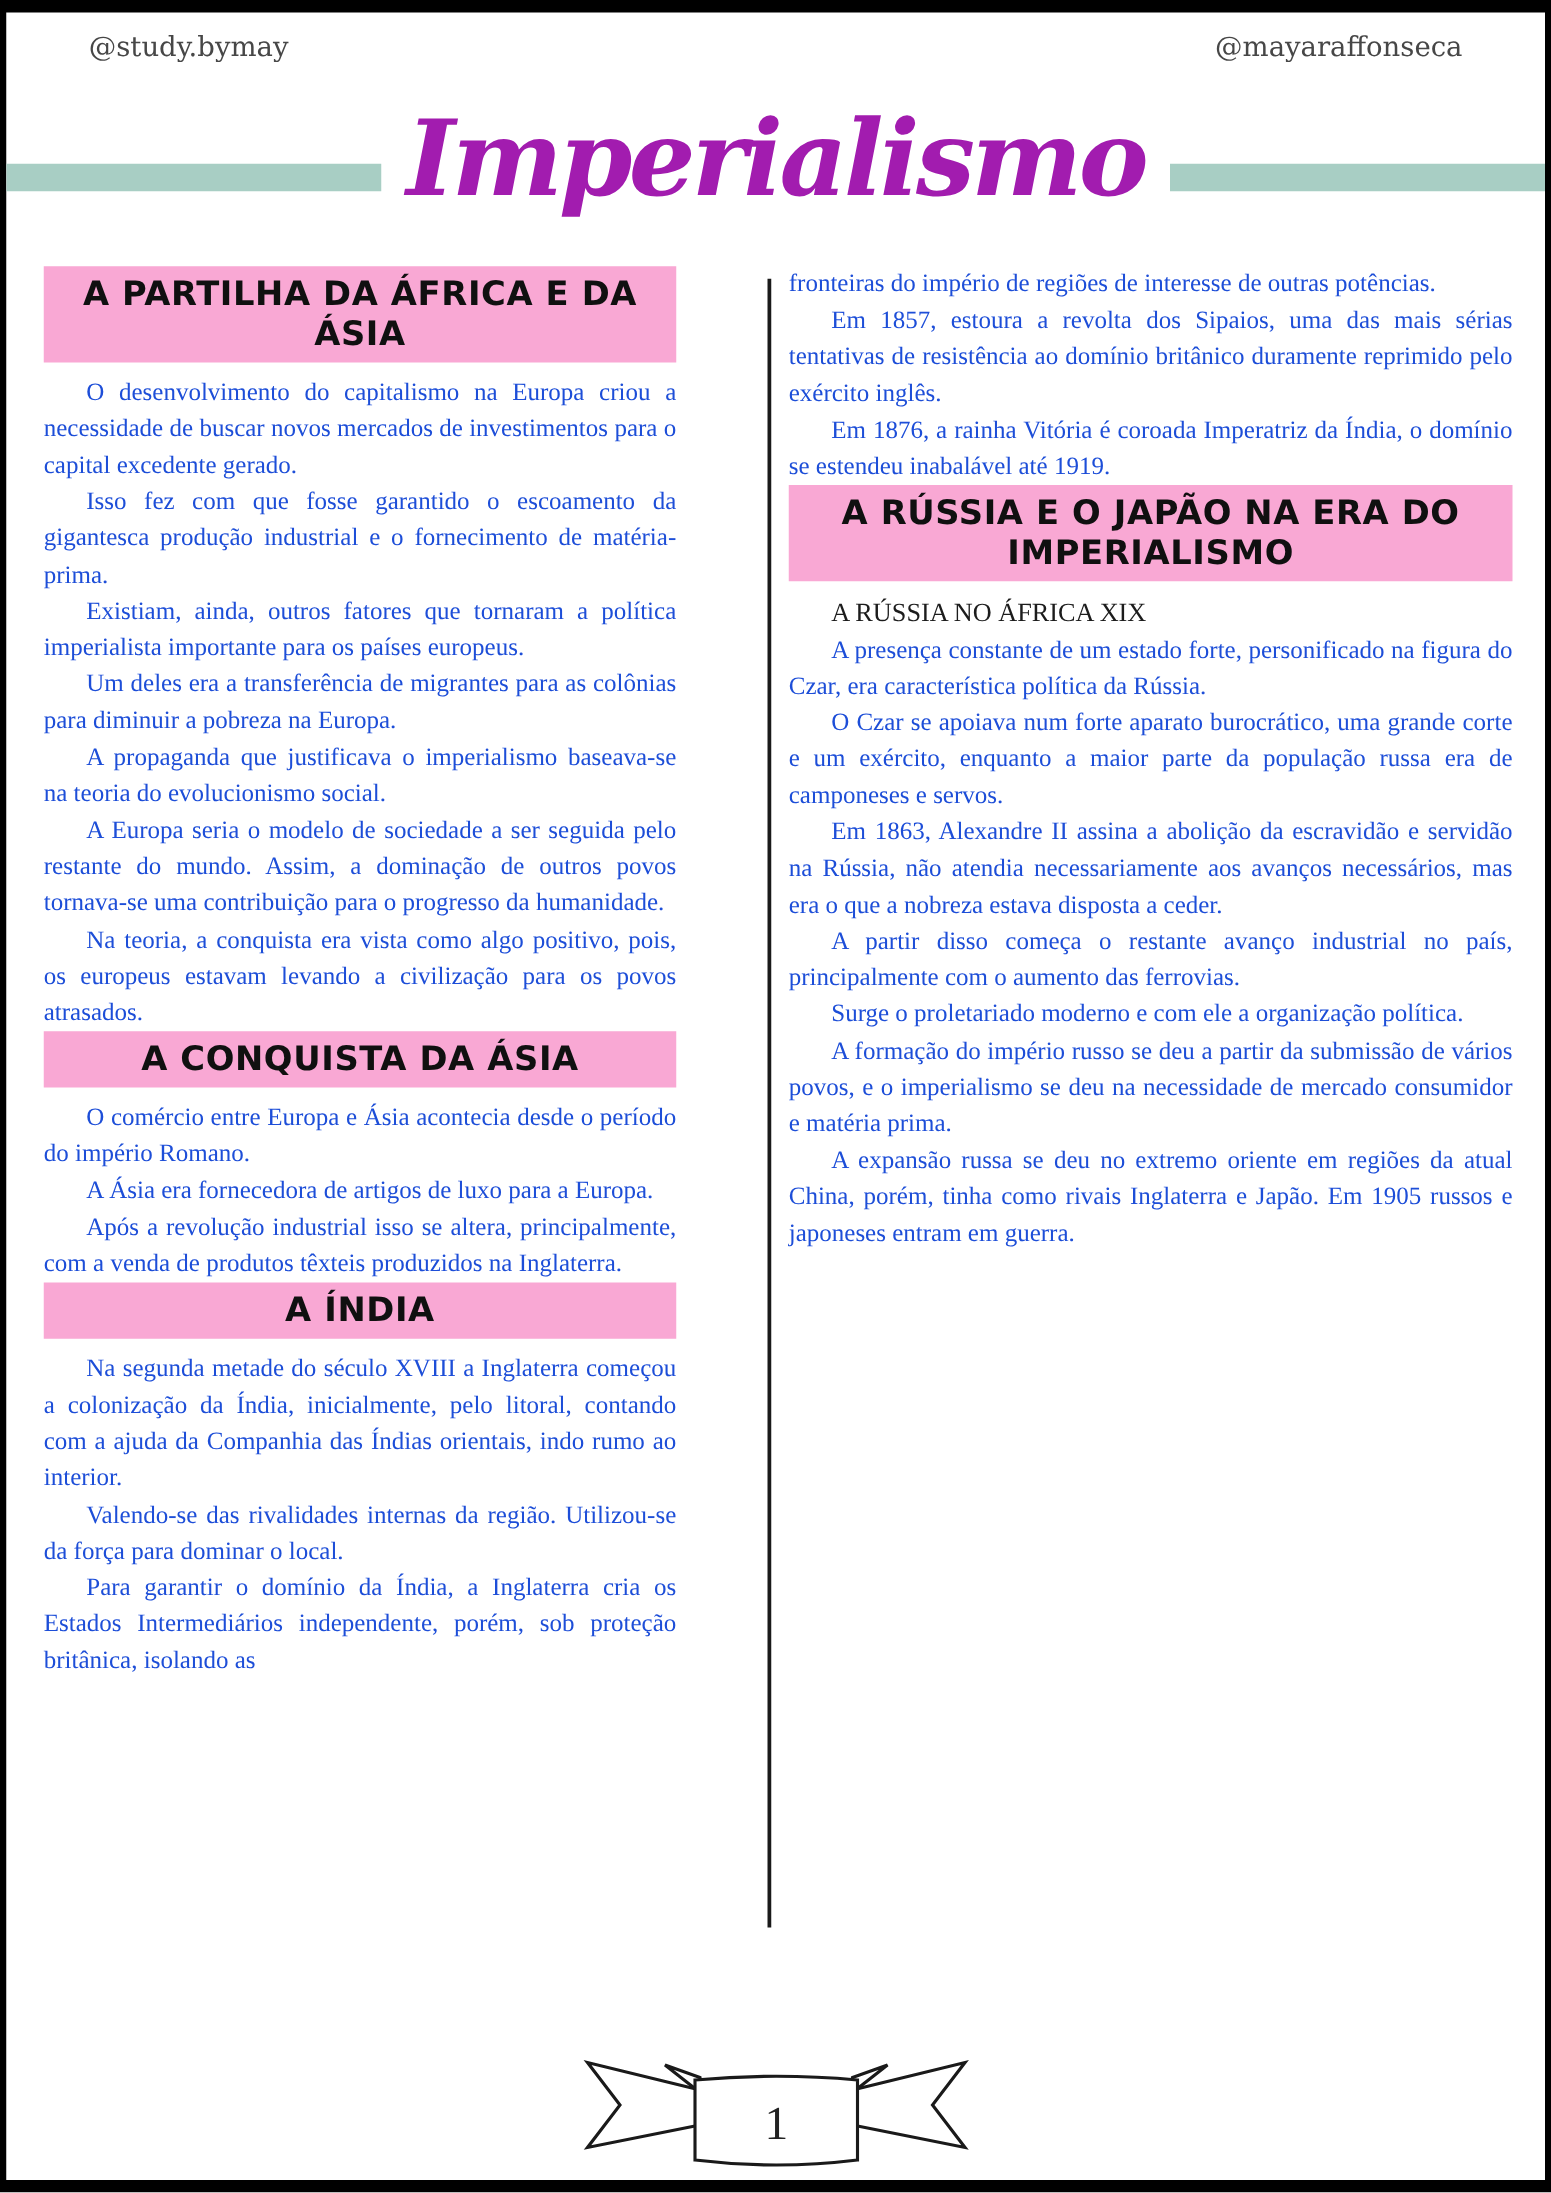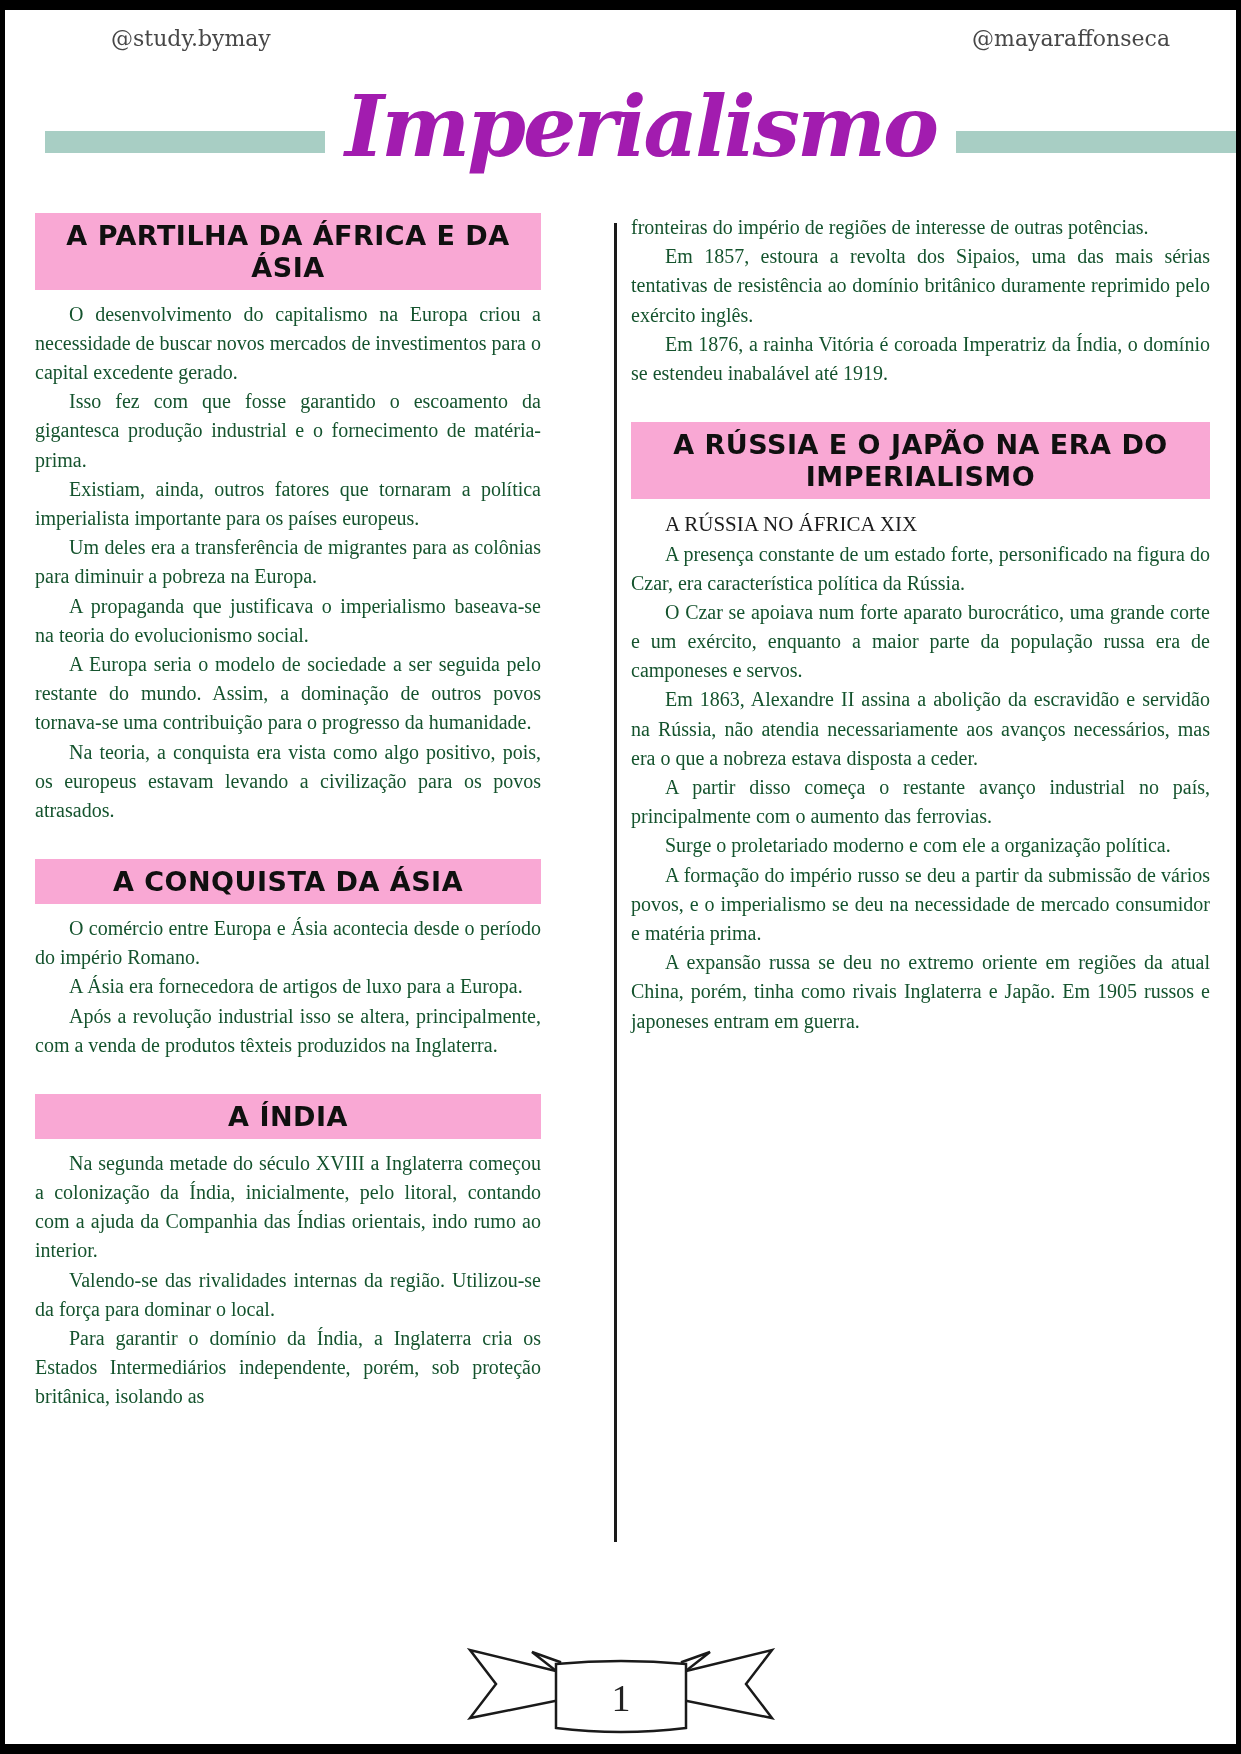--- a/index.html
+++ b/index.html
@@ -12,21 +12,21 @@
     border: 10px solid #000000;
     border-left-width: 5px;
     border-right-width: 5px;
     display: flex;
     flex-direction: column;
     overflow: hidden;
     font-family: "Liberation Serif", serif;
   }
 
   
-  .page-header { position: relative; padding-top: 16px; flex: 0 0 auto; padding-left: 40px; }
+  .page-header { position: relative; padding-top: 16px; flex: 0 0 auto; }
 
   .handles {
     display: flex;
     justify-content: space-between;
     padding: 0 66px;
     color: #474747;
     font-size: 22px;
     font-family: "DejaVu Serif", serif;
   }
 
@@ -65,21 +65,21 @@
     overflow: hidden;
   }
   .left-col  { flex: 0 0 506px; }
   .divider {
     flex: 0 0 3px;
     background: #1a1a1a;
     margin: 10px 14px 96px 73px;
   }
   .right-col { flex: 1 1 auto; padding-right: 26px; }
 
-  .note-section { margin-top: 34px; }
+  .note-section { }
   .note-section.first { margin-top: 0; }
 
   .section-heading {
     margin: 0 0 10px 0;
     padding: 7px 6px 6px 6px;
     background: #f9a8d4;
     color: #101010;
     text-align: center;
     font-family: "DejaVu Sans", sans-serif;
     font-weight: 800;
@@ -88,21 +88,21 @@
     letter-spacing: 0.5px;
   }
   .section-heading.two-line { padding-left: 30px; padding-right: 30px; }
 
   .para {
     margin: 0;
     text-indent: 34px;
     text-align: justify;
     font-size: 20px;
     line-height: 1.46;
-    color: #14532d;
+    color: #1d4ed8;
   }
   .continuation .para:first-child { text-indent: 0; }
 
   .subheading {
     margin: 0;
     text-indent: 34px;
     font-size: 21px;
     line-height: 1.46;
     color: #1c1c1c;
     text-align: left;

